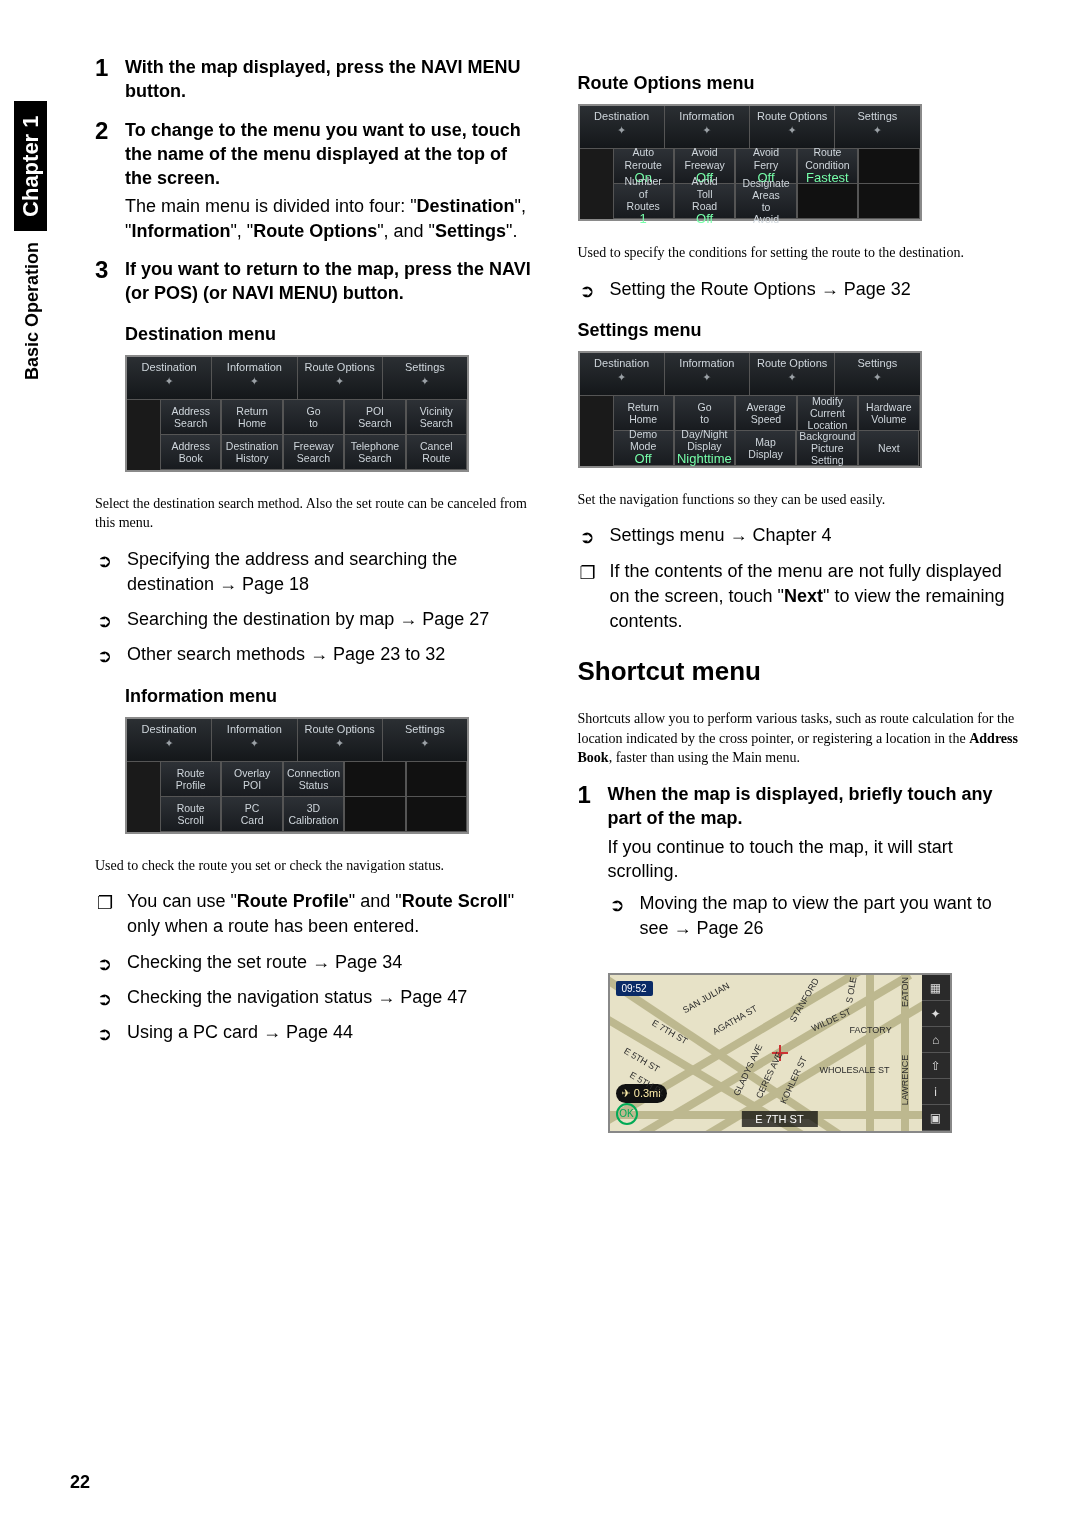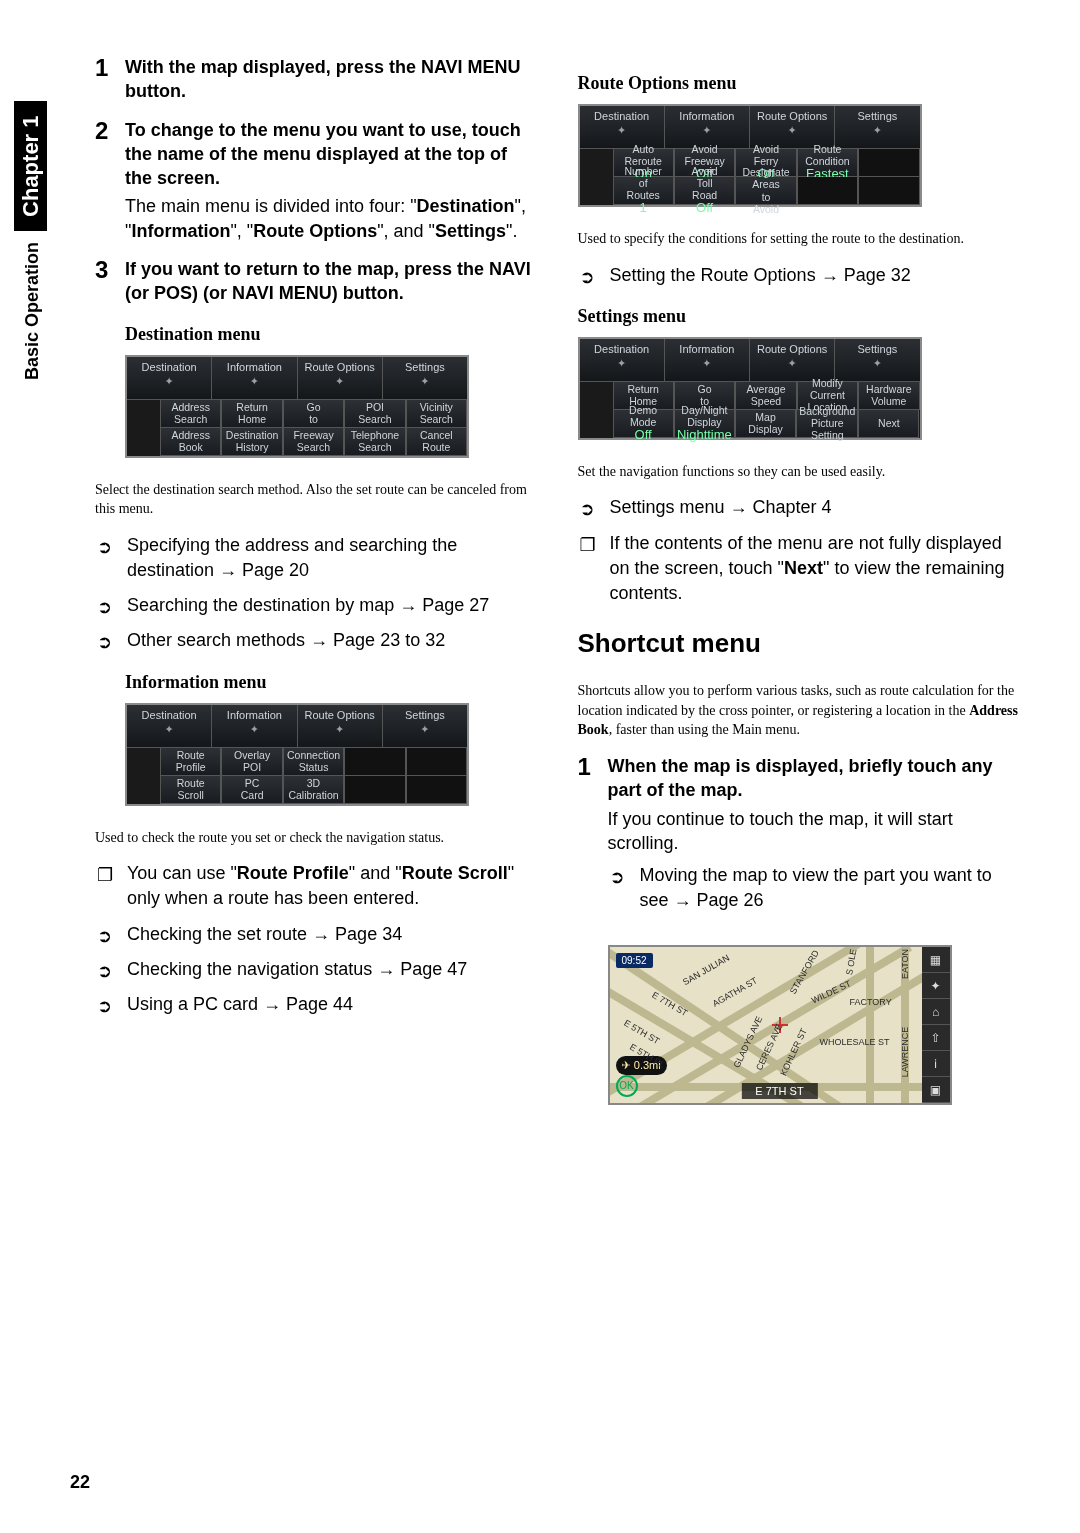--- a/index.html
+++ b/index.html
@@ -57,21 +57,20 @@
     flex-shrink: 0;
     line-height: 1.1;
   }
   .step-body { flex: 1; font-size: 18px; line-height: 1.35; }
   .step-lead { font-weight: bold; }
   .step-detail { margin-top: 4px; }
   .sub-head {
     font-weight: bold;
     font-size: 18px;
     margin: 18px 0 10px 30px;
-    font-family: Liberation Serif, serif;
   }
   .sub-head-nomargin { margin-left: 0; }
   .screenshot {
     background: #1a1a1a;
     border: 2px solid #8a8a8a;
     padding: 0;
     margin: 0 0 12px 30px;
     width: 340px;
     font-size: 10px;
     color: #cfd6dc;
@@ -89,21 +88,21 @@
     font-size: 11px;
     line-height: 1.1;
     background: linear-gradient(#2b2f33, #14171a);
   }
   .tabs .tab:last-child { border-right: none; }
   .tabs .tab .icon { font-size: 11px; opacity: .7; margin-top: 2px; }
   .grid {
     display: flex;
     flex-direction: column;
   }
-  .grid .row { display: flex; height: 28px; margin-left: 33px; }
+  .grid .row { display: flex; height: 35px; margin-left: 33px; }
   .grid .cell {
     flex: 1;
     border: 1px solid #555;
     border-top: none;
     text-align: center;
     font-size: 10.5px;
     line-height: 1.15;
     padding: 3px 2px;
     background: linear-gradient(#2d3136, #181b1f);
     display: flex;
@@ -318,21 +317,21 @@
               <div>Telephone<br>Search</div>
             </div>
             <div class="cell">
               <div>Cancel<br>Route</div>
             </div>
           </div>
         </div>
     </div>
     <div class="body-text">Select the destination search method. Also the set route can be canceled from this menu.</div>
     <ul class="refs">
-        <li><span class="marker">➲</span><span>Specifying the address and searching the destination → Page 20</span></li>
+        <li><span class="marker">➲</span><span>Specifying the address and searching the destination → Page 18</span></li>
         <li><span class="marker">➲</span><span>Searching the destination by map → Page 27</span></li>
         <li><span class="marker">➲</span><span>Other search methods → Page 23 to 32</span></li>
       </ul>
 
     <div class="sub-head">Information menu</div>
     <div class="screenshot">
       <div class="tabs">
           <div class="tab">
             <div>Destination</div>
             <div class="icon">✦</div>

